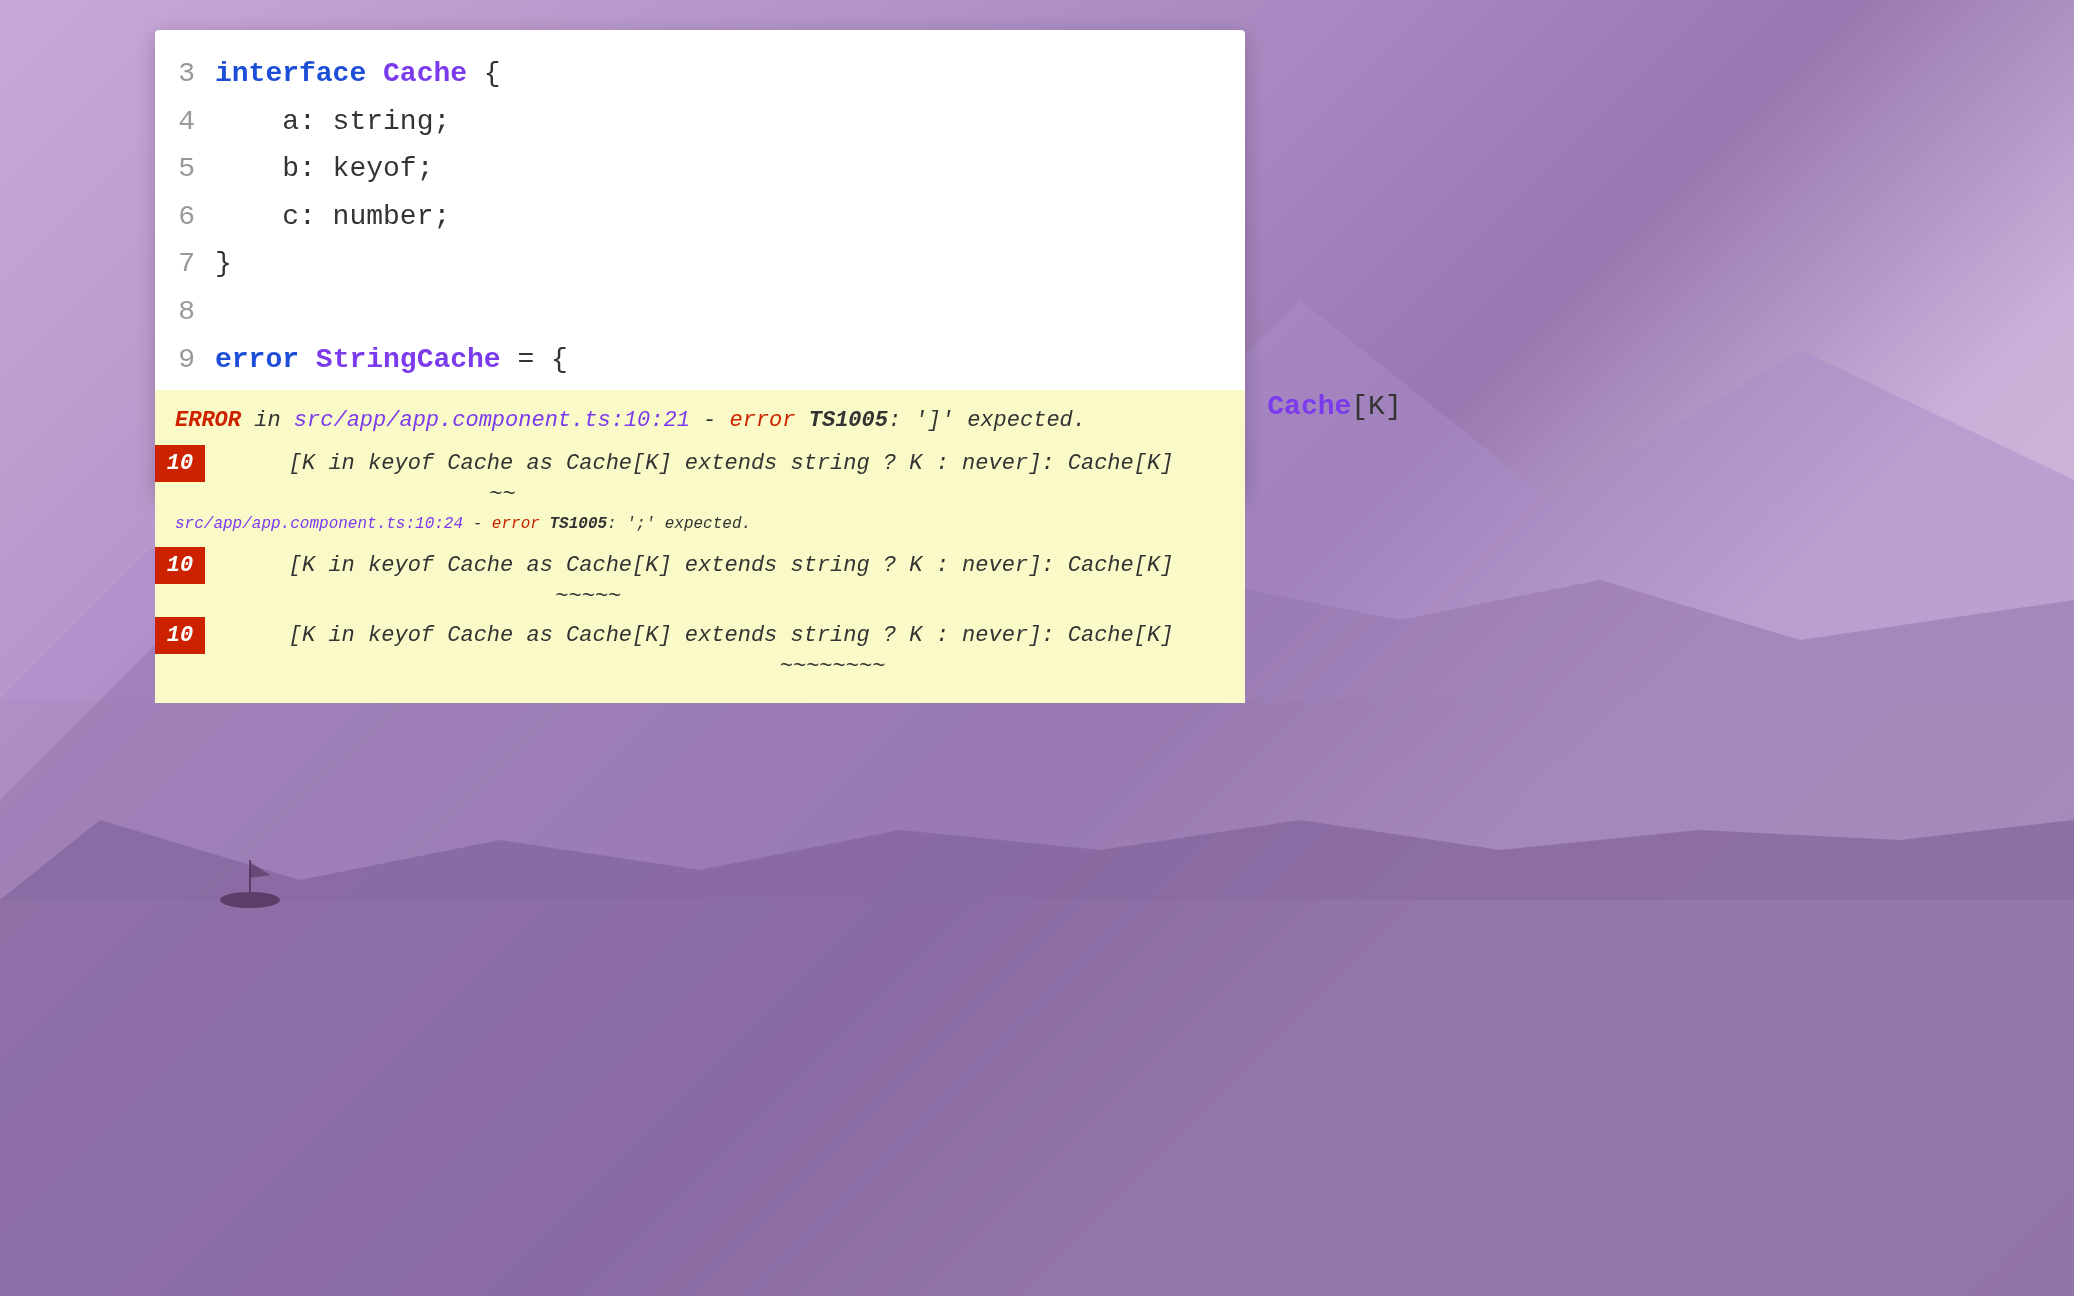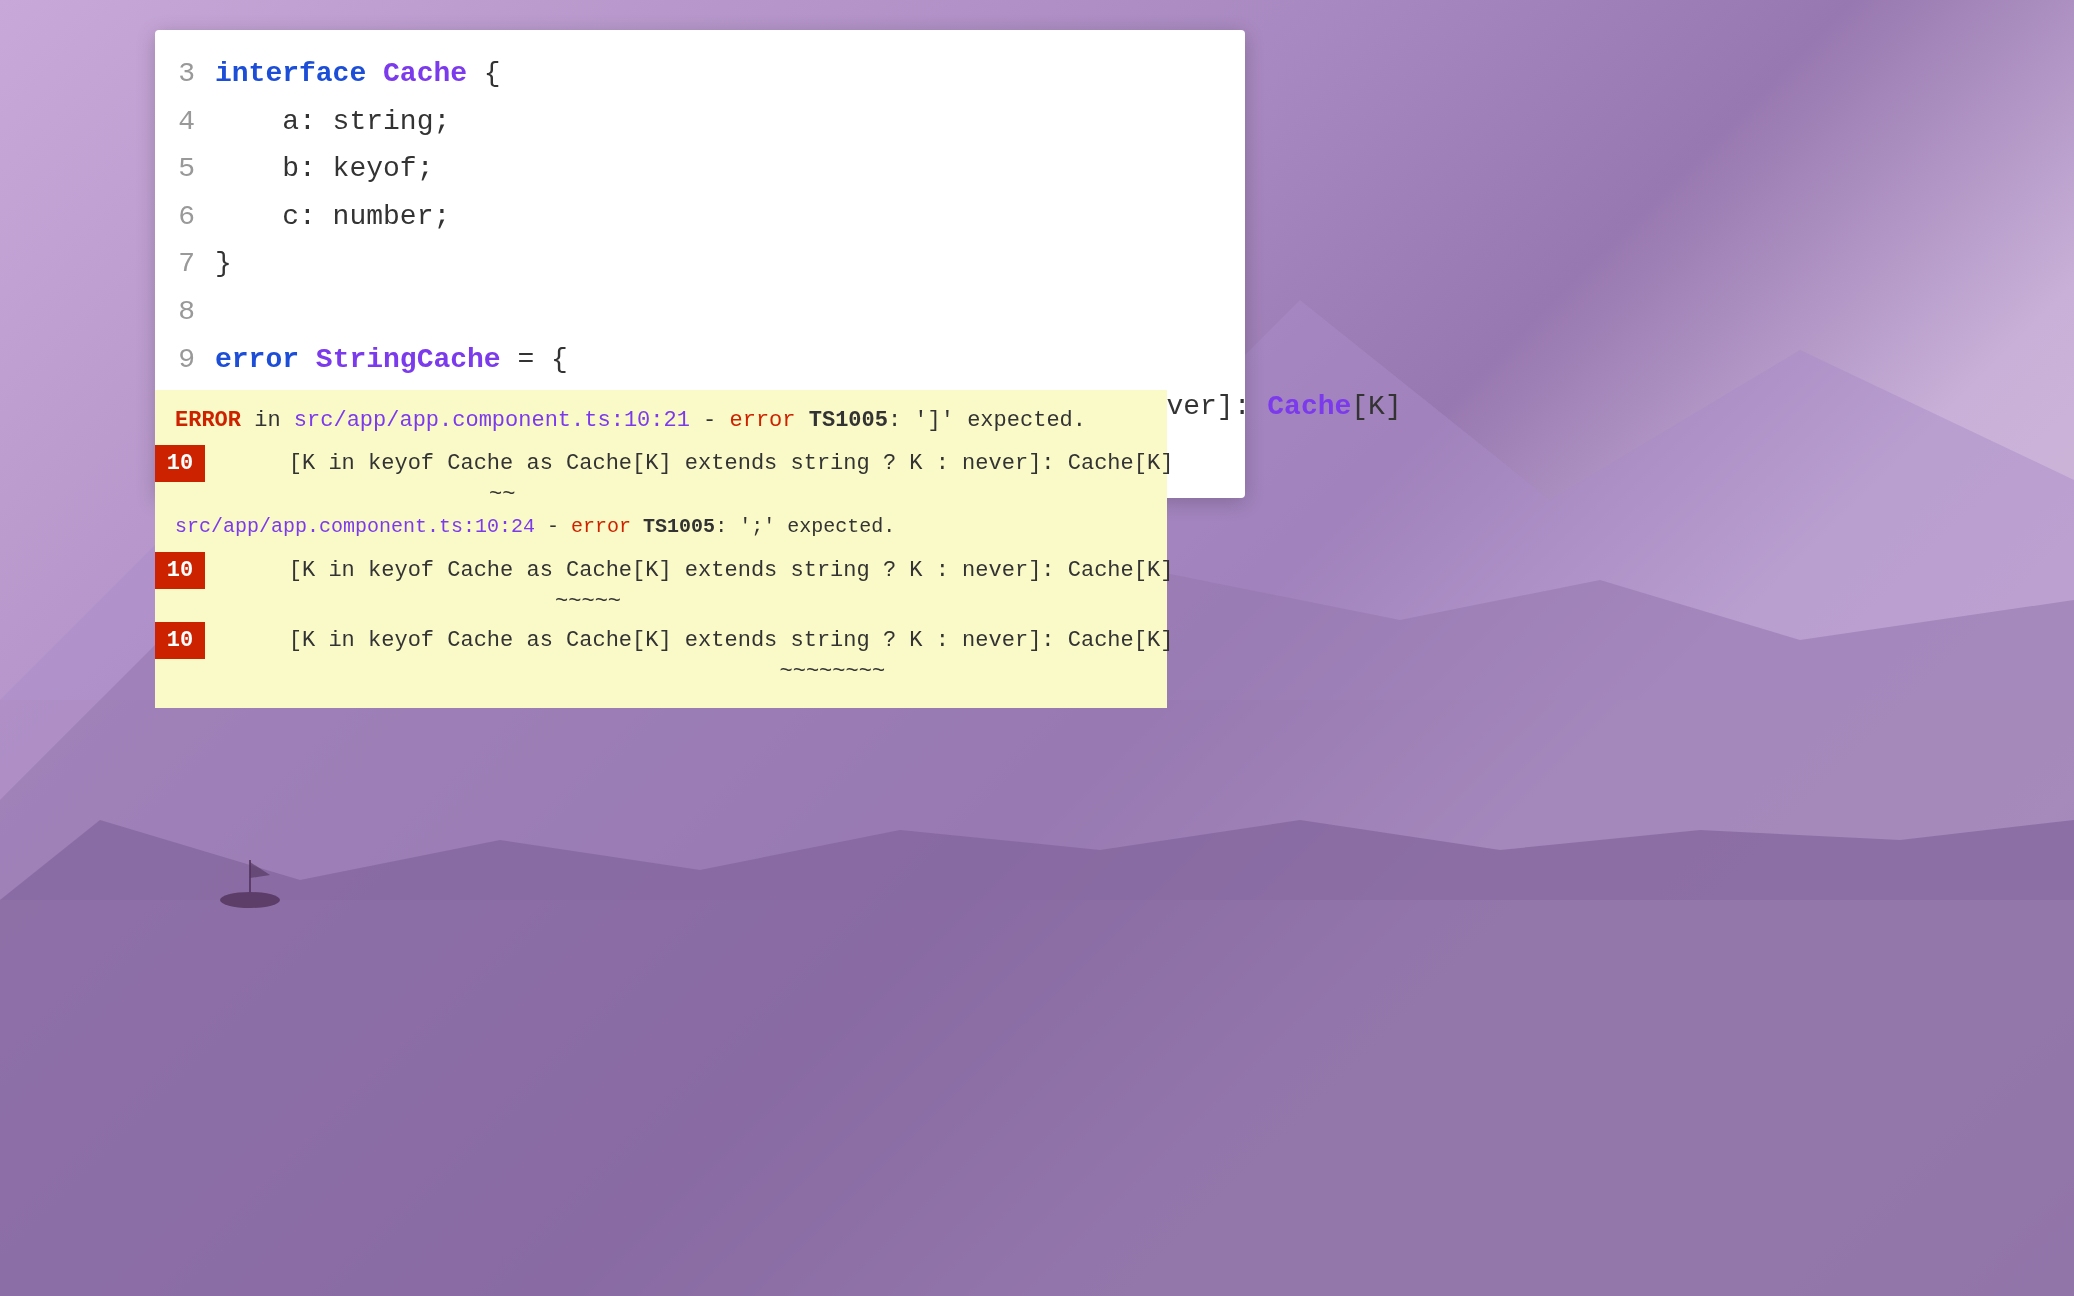--- a/index.html
+++ b/index.html
@@ -69,23 +69,24 @@
       font-size: 48px;
       font-weight: bold;
       font-family: 'Microsoft YaHei', 'SimHei', sans-serif;
       white-space: nowrap;
     }
 
     .error-panel {
       position: absolute;
       top: 390px;
       left: 155px;
-      width: 1012px;
+      width: 1090px;
       background: #fafac8;
       padding: 10px 0 20px 0;
+      font-style: italic;
     }
 
     .error-header {
       font-size: 22px;
       font-family: 'Courier New', Courier, monospace;
       padding: 8px 20px;
       color: #333;
     }
 
     .error-block {
@@ -129,21 +130,21 @@
       min-width: 50px;
     }
 
     .error-squiggle-content {
       padding: 0 20px;
       color: #333;
       white-space: pre;
     }
 
     .error-msg-row {
-      font-size: 20px;
+      font-size: 16px;
       font-family: 'Courier New', Courier, monospace;
       padding: 4px 20px 10px 20px;
       color: #333;
     }
   </style>
 </head>
 <body>
 
 <div class="background">
   <svg width="2074" height="1296" style="position:absolute;bottom:0;left:0;">

